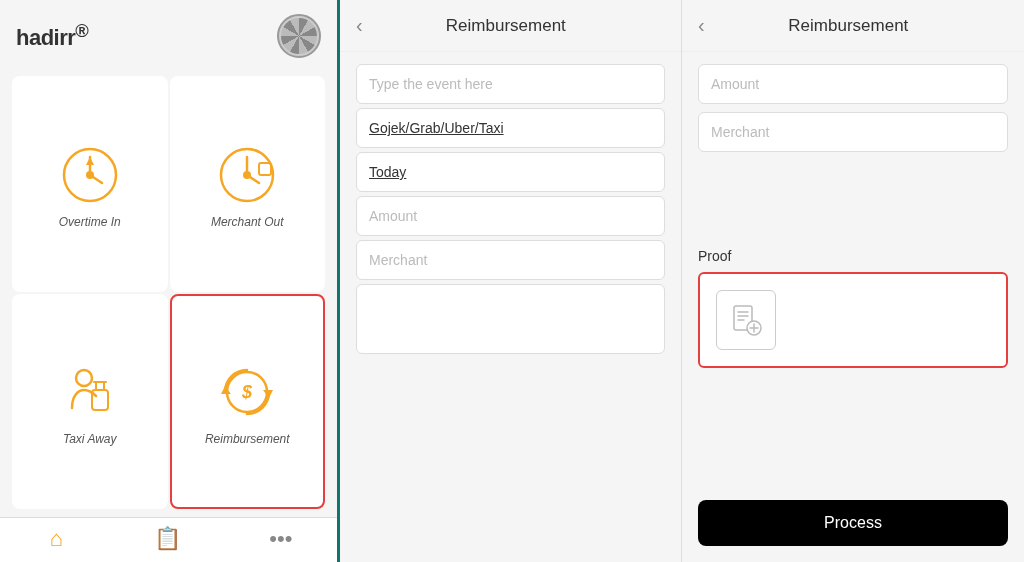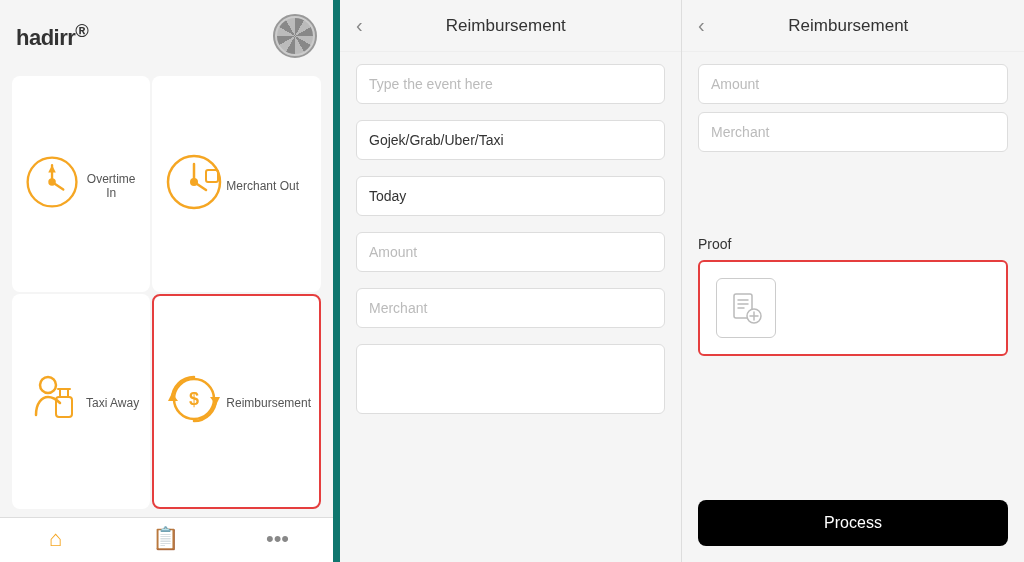--- a/index.html
+++ b/index.html
@@ -14,21 +14,21 @@
     .panel {
       background: #f5f5f5;
       display: flex;
       flex-direction: column;
       height: 562px;
       position: relative;
     }
     
     .panel-home {
       width: 340px;
-      border-right: 7px solid #0f766e;
+      border-right: 3px solid #0f766e;
     }
     .panel-form {
       width: 342px;
       border-right: 1px solid #ddd;
     }
     .panel-proof {
       width: 342px;
     }
 
     
@@ -68,25 +68,27 @@
       display: grid;
       grid-template-columns: 1fr 1fr;
       gap: 2px;
       padding: 8px 12px;
       flex: 1;
     }
     .grid-item {
       background: #fff;
       border-radius: 8px;
       display: flex;
-      flex-direction: row;
-      align-items: center;
+      flex-direction: column;
+      align-items: center;
+      justify-content: center;
       padding: 16px 8px 12px;
       cursor: pointer;
       border: 2px solid transparent;
+      font-style: italic;
     }
     .grid-item.selected {
       border: 2px solid #e53e3e;
     }
     .grid-item-icon {
       width: 64px;
       height: 64px;
       margin-bottom: 8px;
     }
     .grid-item-label {
@@ -137,39 +139,40 @@
       text-align: center;
       font-size: 17px;
       font-weight: 500;
       color: #333;
       margin-right: 24px;
     }
     .form-body {
       padding: 12px 16px;
       display: flex;
       flex-direction: column;
-      gap: 16px;
+      gap: 4px;
       overflow-y: auto;
       flex: 1;
     }
     .form-input {
       background: #fff;
       border: 1px solid #ddd;
       border-radius: 6px;
       padding: 11px 12px;
       font-size: 14px;
       color: #333;
       width: 100%;
       outline: none;
     }
     .form-input::placeholder {
       color: #bbb;
     }
     .form-input.filled {
       color: #333;
+      text-decoration: underline;
     }
     .form-textarea {
       background: #fff;
       border: 1px solid #ddd;
       border-radius: 6px;
       padding: 11px 12px;
       font-size: 14px;
       color: #333;
       width: 100%;
       height: 70px;
@@ -182,21 +185,21 @@
       padding: 12px 16px;
       display: flex;
       flex-direction: column;
       gap: 8px;
       flex: 1;
     }
     .proof-section-label {
       font-size: 14px;
       color: #333;
       font-weight: 500;
-      margin-top: 8px;
+      margin-top: 20px;
     }
     .proof-box {
       border: 2px solid #e53e3e;
       border-radius: 6px;
       padding: 16px;
       display: flex;
       align-items: center;
       justify-content: flex-start;
       background: #fff;
     }

